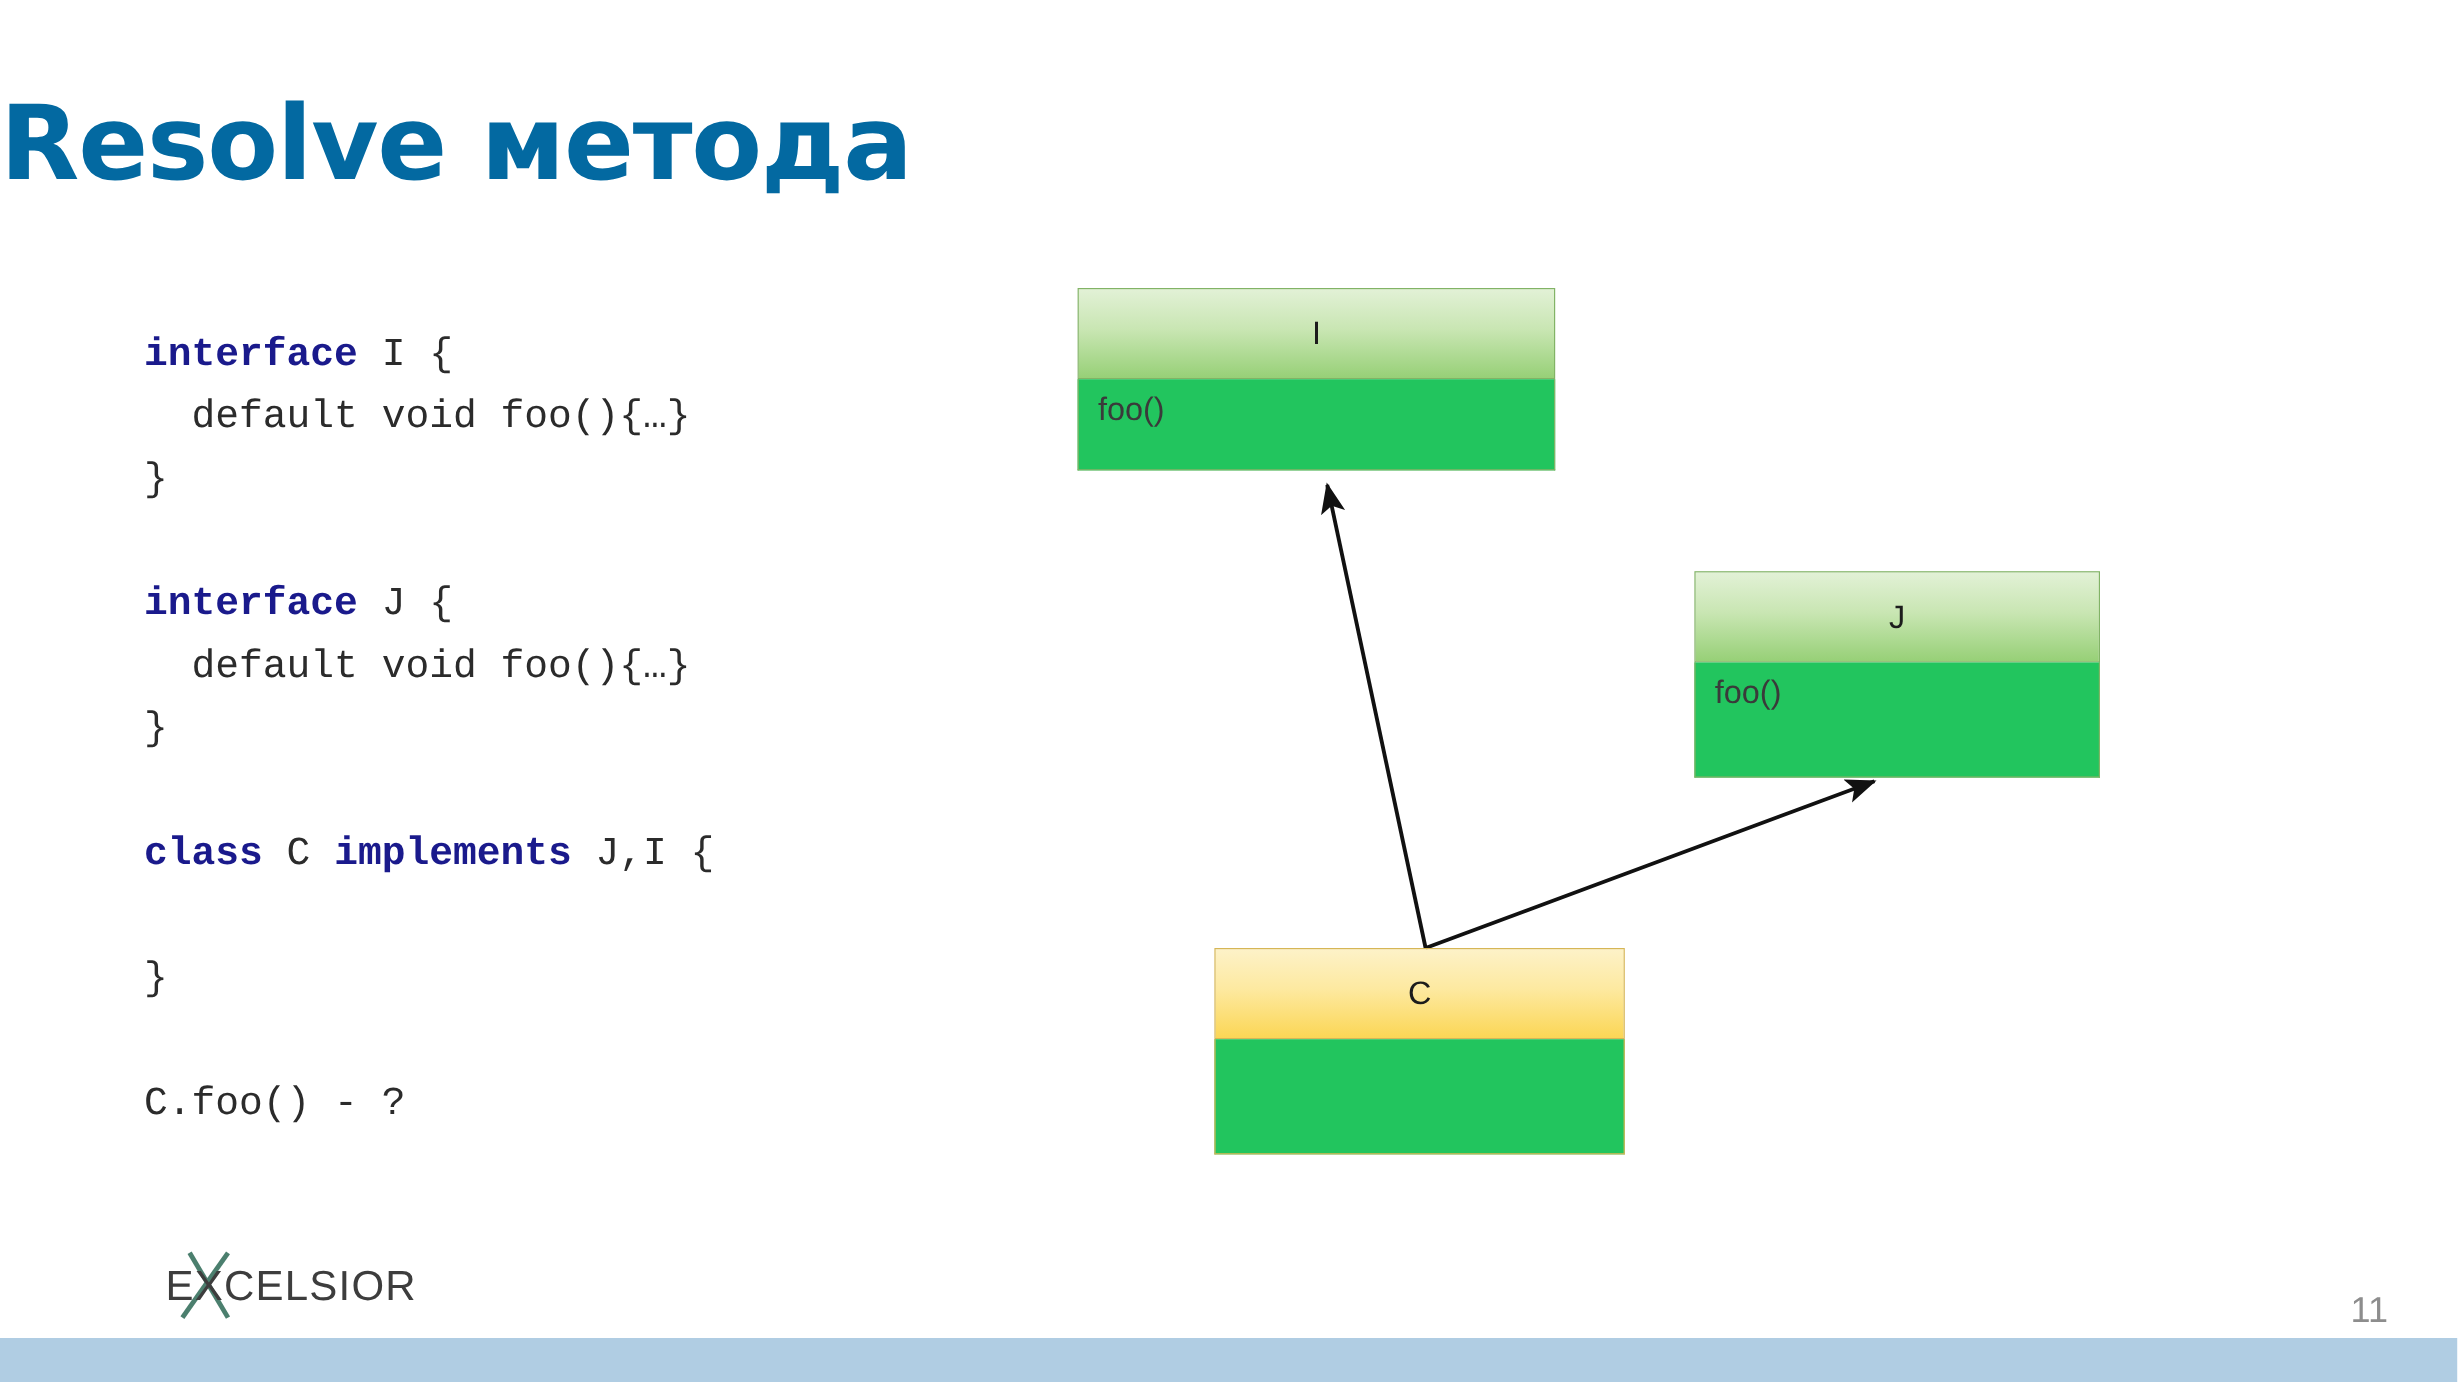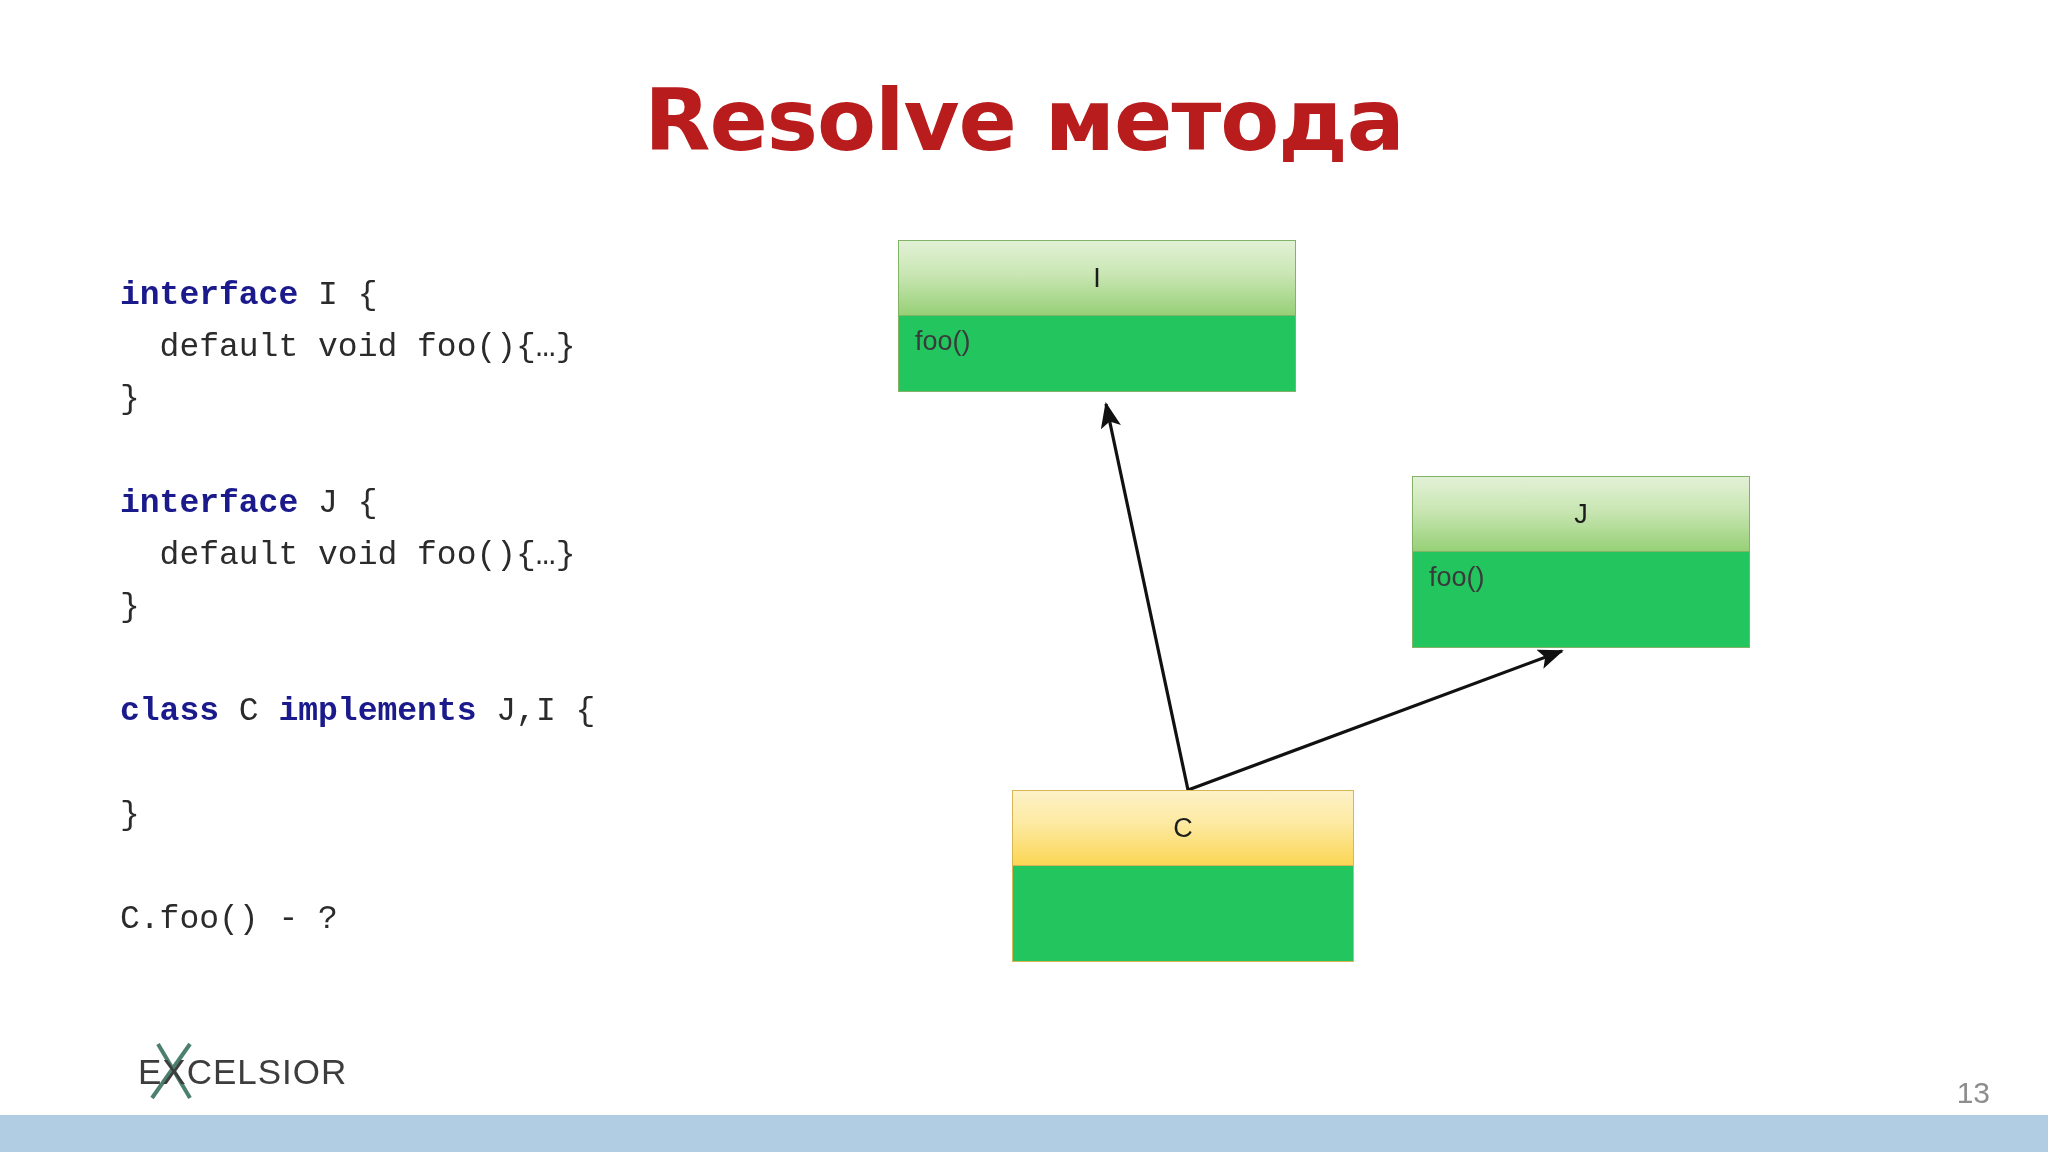--- a/index.html
+++ b/index.html
@@ -15,26 +15,26 @@
     overflow: hidden;
     font-family: "Liberation Sans", sans-serif;
   }
 
   
   #slide-title {
     position: absolute;
     left: 0;
     top: 70px;
     width: 2048px;
-    text-align: center;
+    text-align: left;
     font-family: "DejaVu Sans", sans-serif;
     font-weight: bold;
     font-size: 86px;
     line-height: 100px;
-    color: #b91c1c;
+    color: #0369a1;
     letter-spacing: -1px;
     white-space: pre;
   }
 
   
   #code-block {
     position: absolute;
     left: 120px;
     top: 270px;
     width: 700px;
@@ -201,17 +201,17 @@
   </div>
 
   <div id="logo">
     <svg width="200" height="62" viewBox="0 0 200 62" style="position:absolute;left:0;top:0;">
       <path d="M20 4 L52 58" stroke="#4b7f6e" stroke-width="4" fill="none"></path>
       <path d="M52 4 L14 58" stroke="#4b7f6e" stroke-width="4" fill="none"></path>
     </svg>
     <div id="logo-text">EXCELSIOR</div>
   </div>
 
-  <div id="page-number">13</div>
+  <div id="page-number">11</div>
 
   <div id="bottom-bar"></div>
 
 </div>
 
 </body></html>

